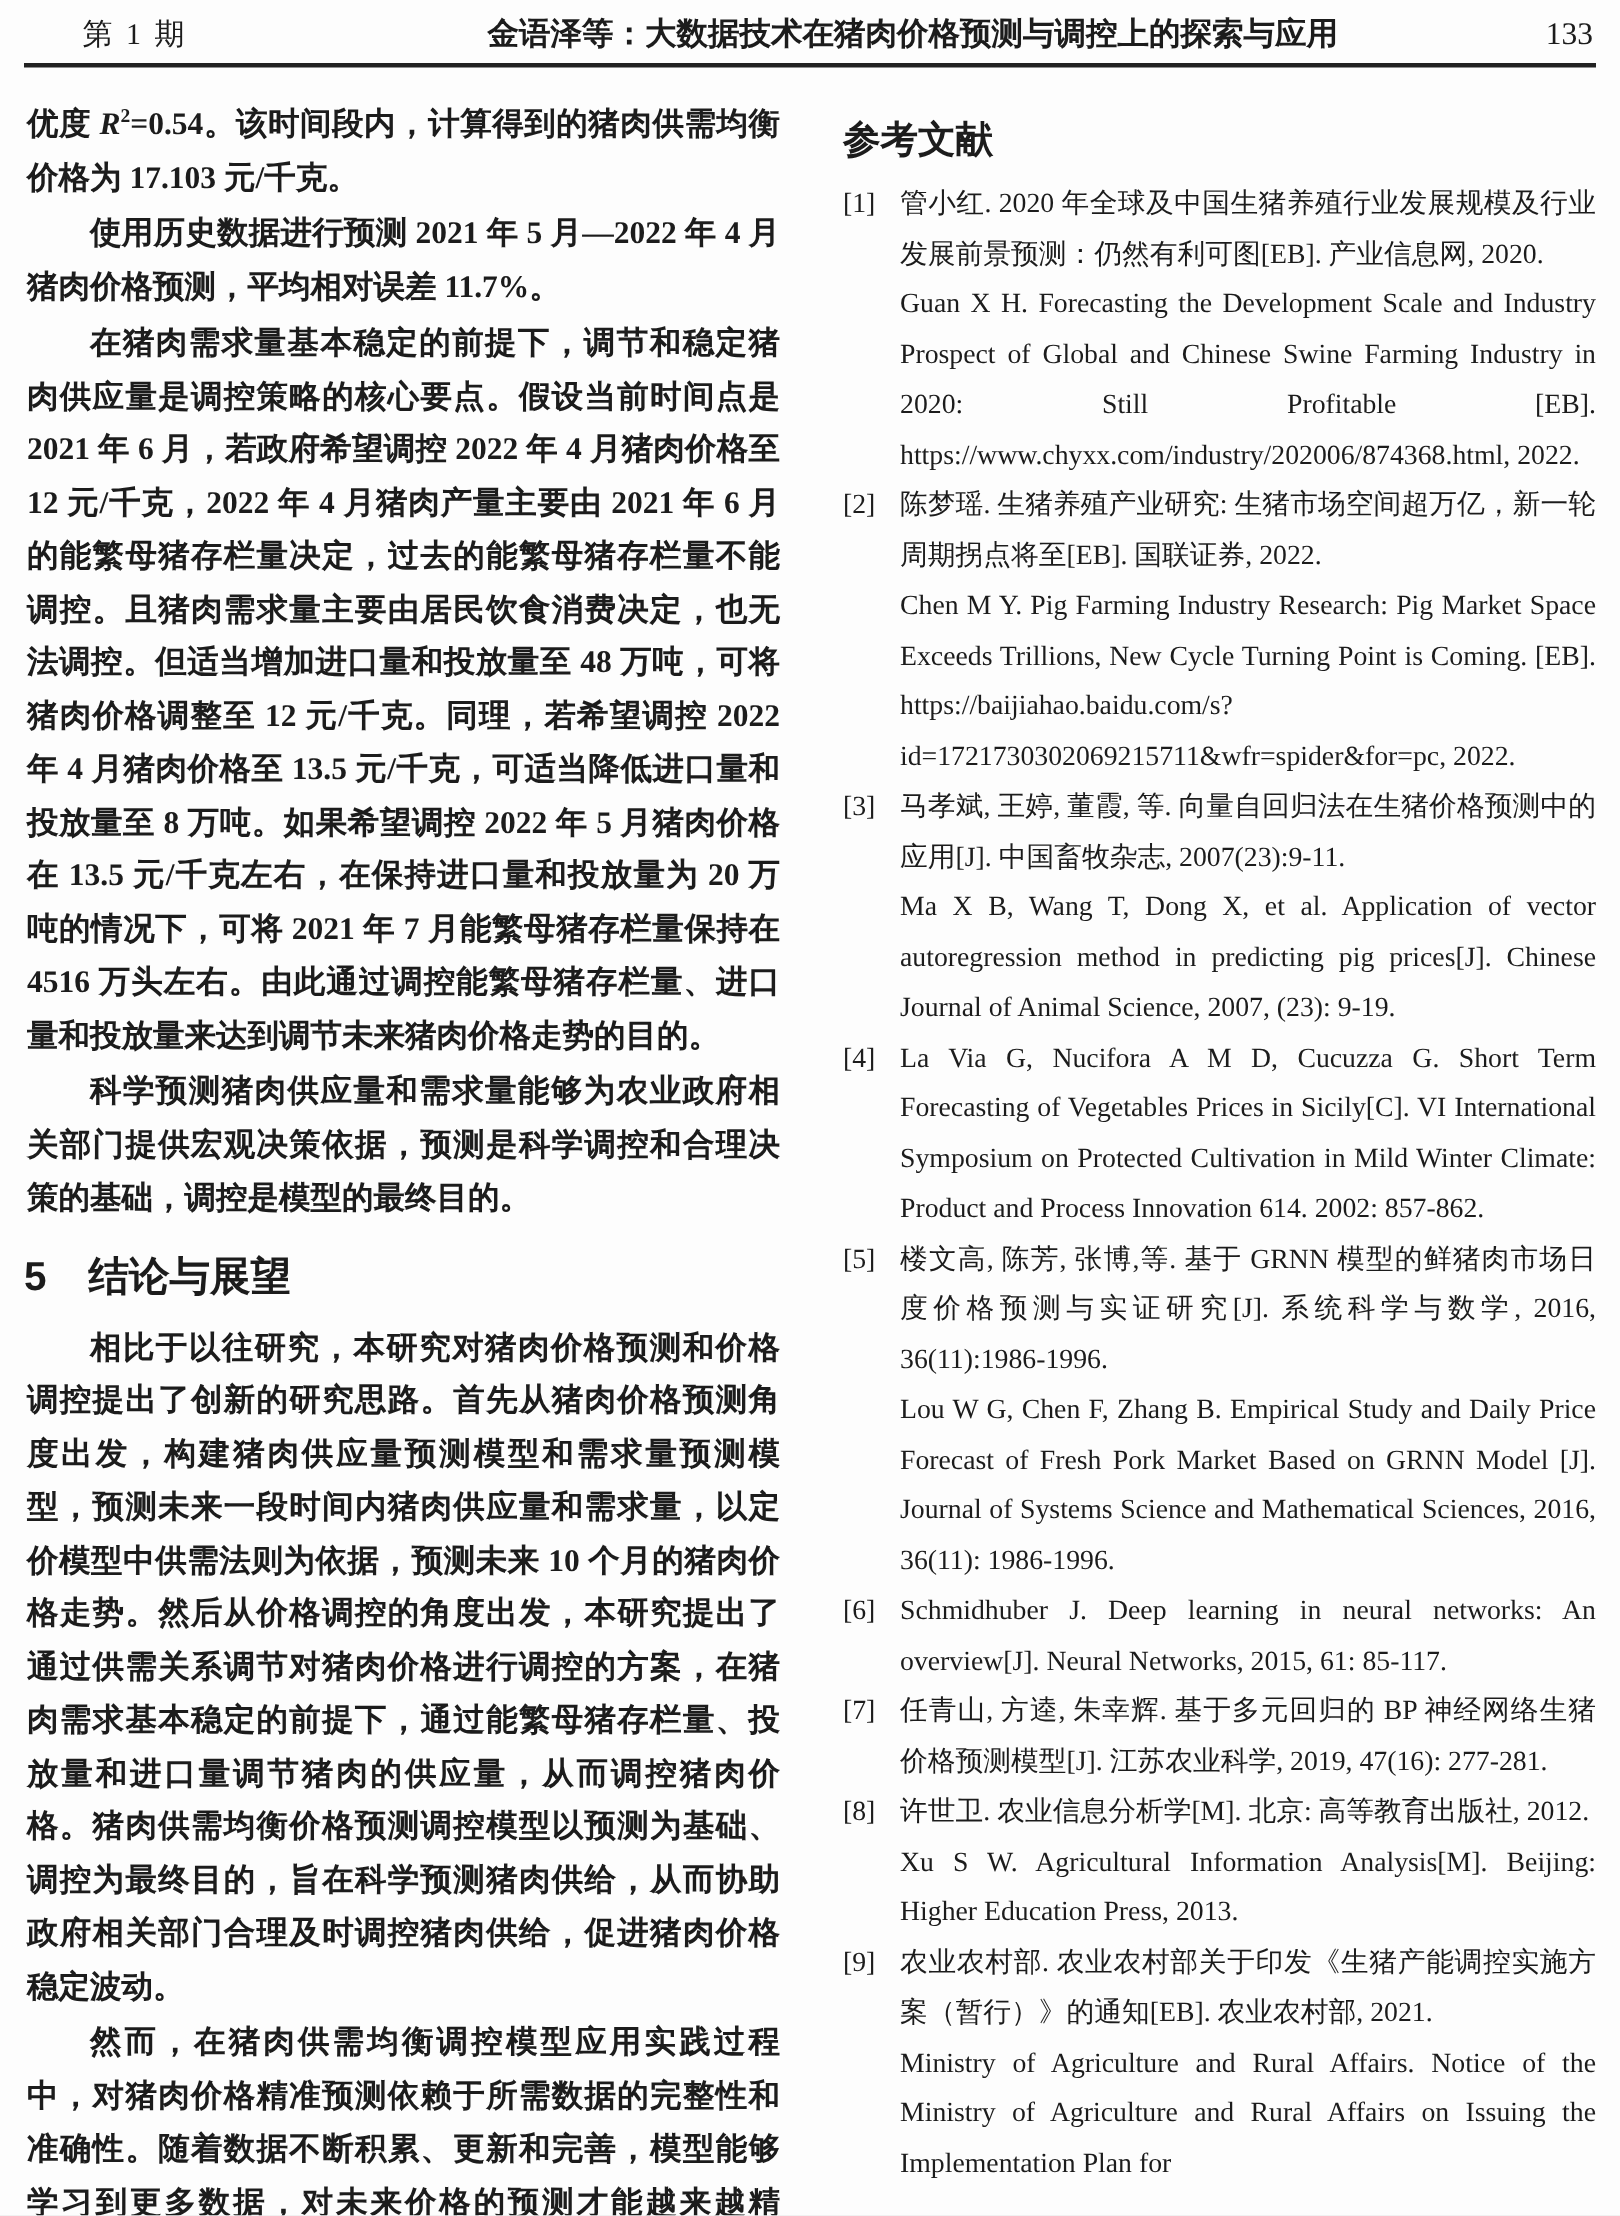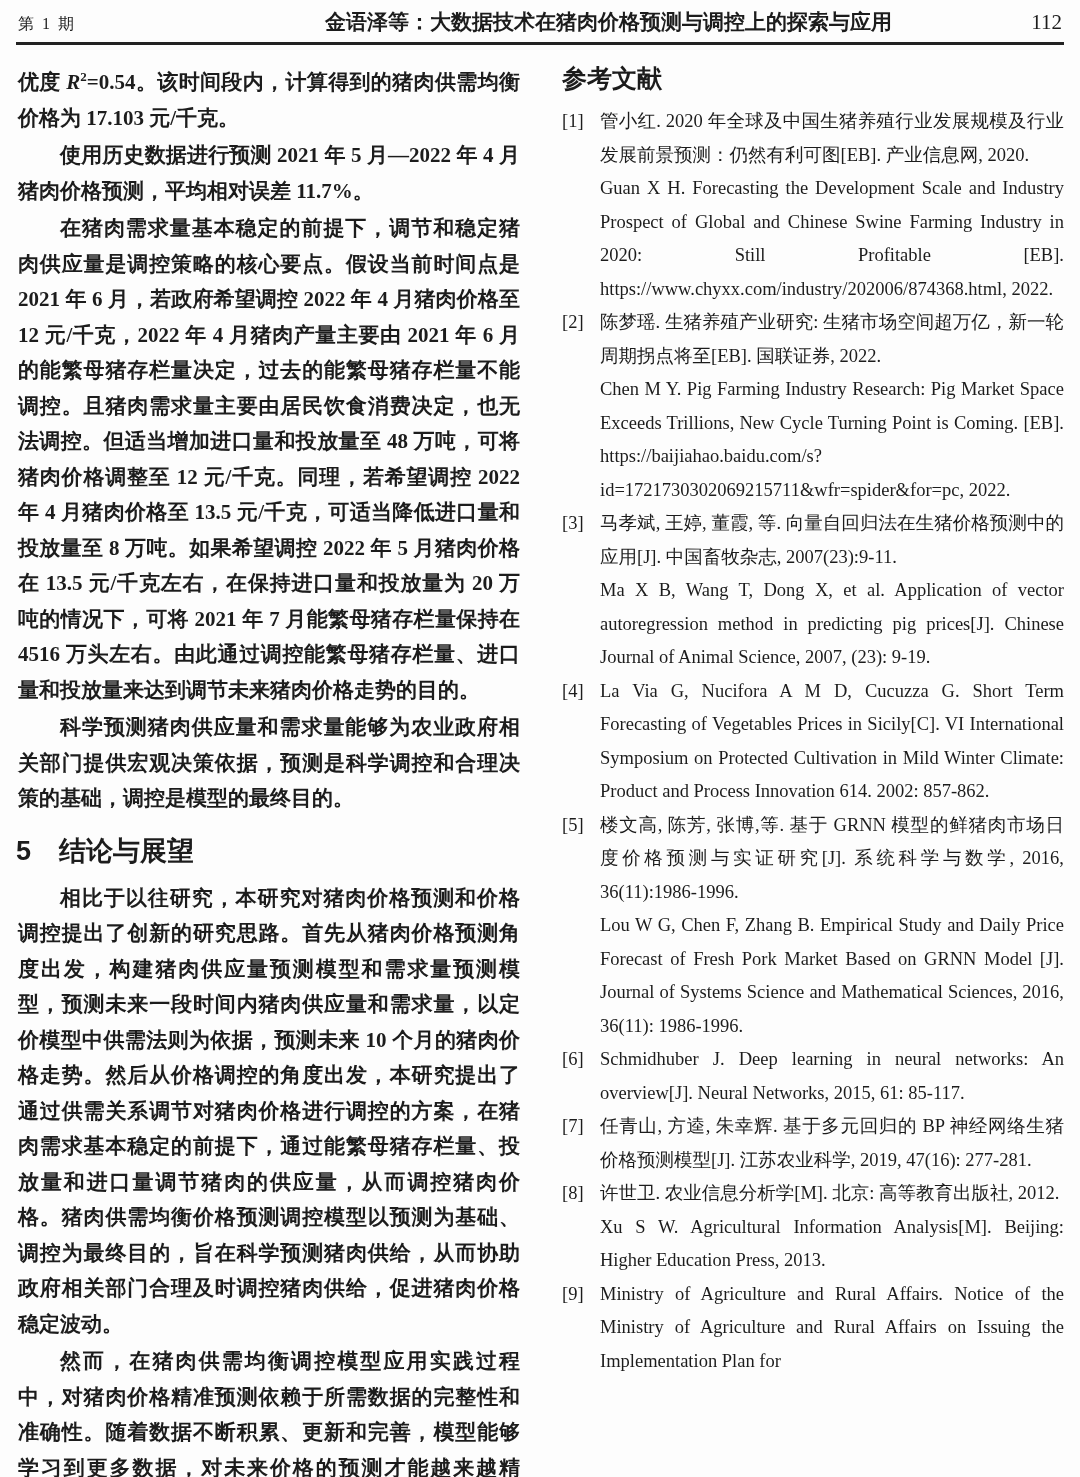--- a/index.html
+++ b/index.html
@@ -16,23 +16,24 @@
     position: relative;
   }
   
   .page-header {
     display: flex;
     align-items: baseline;
     padding: 2px 2px 0 2px;
   }
   .hdr-issue {
     width: 170px;
-    font-size: 16px;
+    font-size: 20px;
     letter-spacing: 2px;
     white-space: nowrap;
+    margin-left: 37px;
   }
   .hdr-title {
     flex: 1;
     text-align: right;
     font-family: "Liberation Sans", "DejaVu Sans", sans-serif;
     font-weight: bold;
     font-size: 21px;
     white-space: nowrap;
   }
   .hdr-page {
@@ -76,36 +77,36 @@
     line-height: 34px;
     margin: 17px 0 13px 0;
   }
   .section-heading .sec-num { margin-right: 28px; }
   
   .refs-heading {
     font-family: "Liberation Sans", "DejaVu Sans", sans-serif;
     font-weight: bold;
     font-size: 25px;
     line-height: 30px;
-    margin: 0 0 12px 0;
+    margin: 15px 0 12px 0;
   }
   ol.refs { list-style: none; margin: 0; padding: 0; }
   li.ref { position: relative; padding-left: 38px; }
   .ref-label { position: absolute; left: 0; top: 0; }
   .ref-zh, .ref-en { text-align: justify; }
 </style>
 </head>
 <body>
 
 <div class="page">
 
   <header class="page-header">
     <span class="hdr-issue">第 1 期</span>
     <span class="hdr-title">金语泽等：大数据技术在猪肉价格预测与调控上的探索与应用</span>
-    <span class="hdr-page">112</span>
+    <span class="hdr-page">133</span>
   </header>
   <div class="header-rule"></div>
 
   <main class="columns">
 
     <section class="col-left">
       <p class="body-p first"><span>优度 </span><i>R</i><sup>2</sup><span>=0.54。该时间段内，计算得到的猪肉供需均衡价格为 17.103 元/千克。</span></p>
       <p class="body-p">使用历史数据进行预测 2021 年 5 月—2022 年 4 月猪肉价格预测，平均相对误差 11.7%。</p>
       <p class="body-p">在猪肉需求量基本稳定的前提下，调节和稳定猪肉供应量是调控策略的核心要点。假设当前时间点是 2021 年 6 月，若政府希望调控 2022 年 4 月猪肉价格至 12 元/千克，2022 年 4 月猪肉产量主要由 2021 年 6 月的能繁母猪存栏量决定，过去的能繁母猪存栏量不能调控。且猪肉需求量主要由居民饮食消费决定，也无法调控。但适当增加进口量和投放量至 48 万吨，可将猪肉价格调整至 12 元/千克。同理，若希望调控 2022 年 4 月猪肉价格至 13.5 元/千克，可适当降低进口量和投放量至 8 万吨。如果希望调控 2022 年 5 月猪肉价格在 13.5 元/千克左右，在保持进口量和投放量为 20 万吨的情况下，可将 2021 年 7 月能繁母猪存栏量保持在 4516 万头左右。由此通过调控能繁母猪存栏量、进口量和投放量来达到调节未来猪肉价格走势的目的。</p>
       <p class="body-p">科学预测猪肉供应量和需求量能够为农业政府相关部门提供宏观决策依据，预测是科学调控和合理决策的基础，调控是模型的最终目的。</p>
@@ -177,20 +178,21 @@
           <span class="ref-label">[8]</span>
           <div class="ref-body">
             <div class="ref-zh">许世卫. 农业信息分析学[M]. 北京: 高等教育出版社, 2012.</div>
             <div class="ref-en">Xu S W. Agricultural Information Analysis[M]. Beijing: Higher Education Press, 2013.</div>
           </div>
         </li>
 
         <li class="ref">
           <span class="ref-label">[9]</span>
           <div class="ref-body">
+            <div class="ref-zh">农业农村部. 农业农村部关于印发《生猪产能调控实施方案（暂行）》的通知[EB]. 农业农村部, 2021.</div>
             <div class="ref-en">Ministry of Agriculture and Rural Affairs. Notice of the Ministry of Agriculture and Rural Affairs on Issuing the Implementation Plan for</div>
           </div>
         </li>
 
       </ol>
     </section>
 
   </main>
 </div>
 

